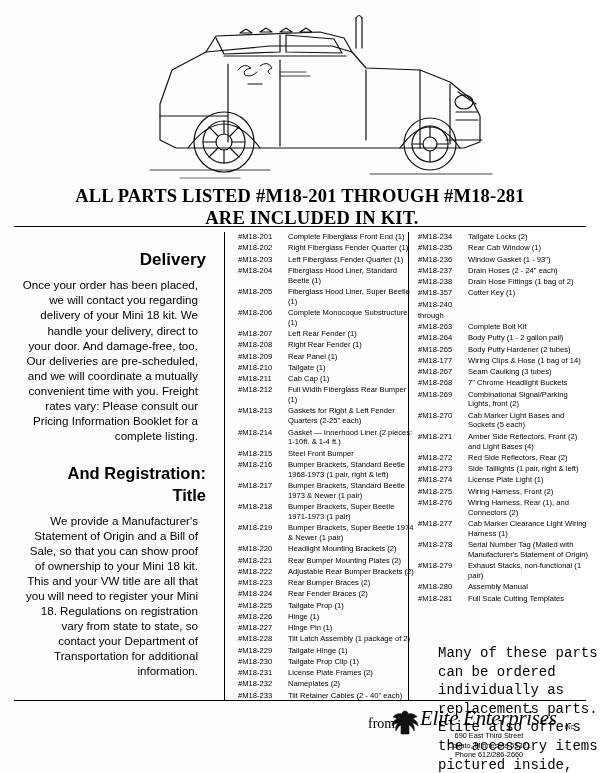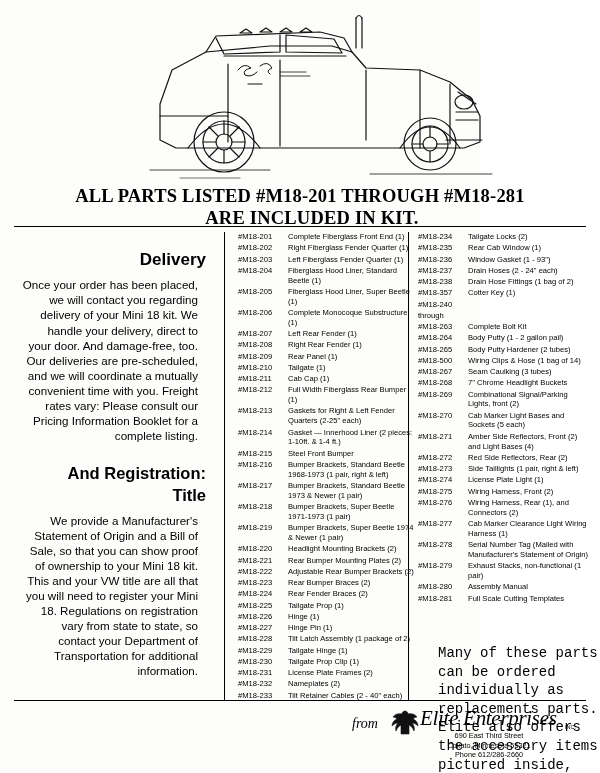--- a/index.html
+++ b/index.html
@@ -124,24 +124,23 @@
   
   .footer {
     position: absolute;
     left: 352px;
     top: 704px;
     width: 236px;
     height: 60px;
   }
   .footer-from {
     position: absolute;
-    left: 0;
+    left: 16px;
     top: 12px;
     font-family: "Liberation Serif", serif;
-    font-style: italic;
     font-size: 14px;
   }
   .logo-mark {
     position: absolute;
     left: 36px;
     top: 4px;
     width: 34px;
     height: 30px;
   }
   .brand {
@@ -440,21 +439,21 @@
       </div>
       <div class="part-row">
         <span class="part-num">#M18-264</span>
         <span class="part-desc">Body Putty (1 - 2 gallon pail)</span>
       </div>
       <div class="part-row">
         <span class="part-num">#M18-265</span>
         <span class="part-desc">Body Putty Hardener (2 tubes)</span>
       </div>
       <div class="part-row">
-        <span class="part-num">#M18-500</span>
+        <span class="part-num">#M18-177</span>
         <span class="part-desc">Wiring Clips &amp; Hose (1 bag of 14)</span>
       </div>
       <div class="part-row">
         <span class="part-num">#M18-267</span>
         <span class="part-desc">Seam Caulking (3 tubes)</span>
       </div>
       <div class="part-row">
         <span class="part-num">#M18-268</span>
         <span class="part-desc">7" Chrome Headlight Buckets</span>
       </div>

